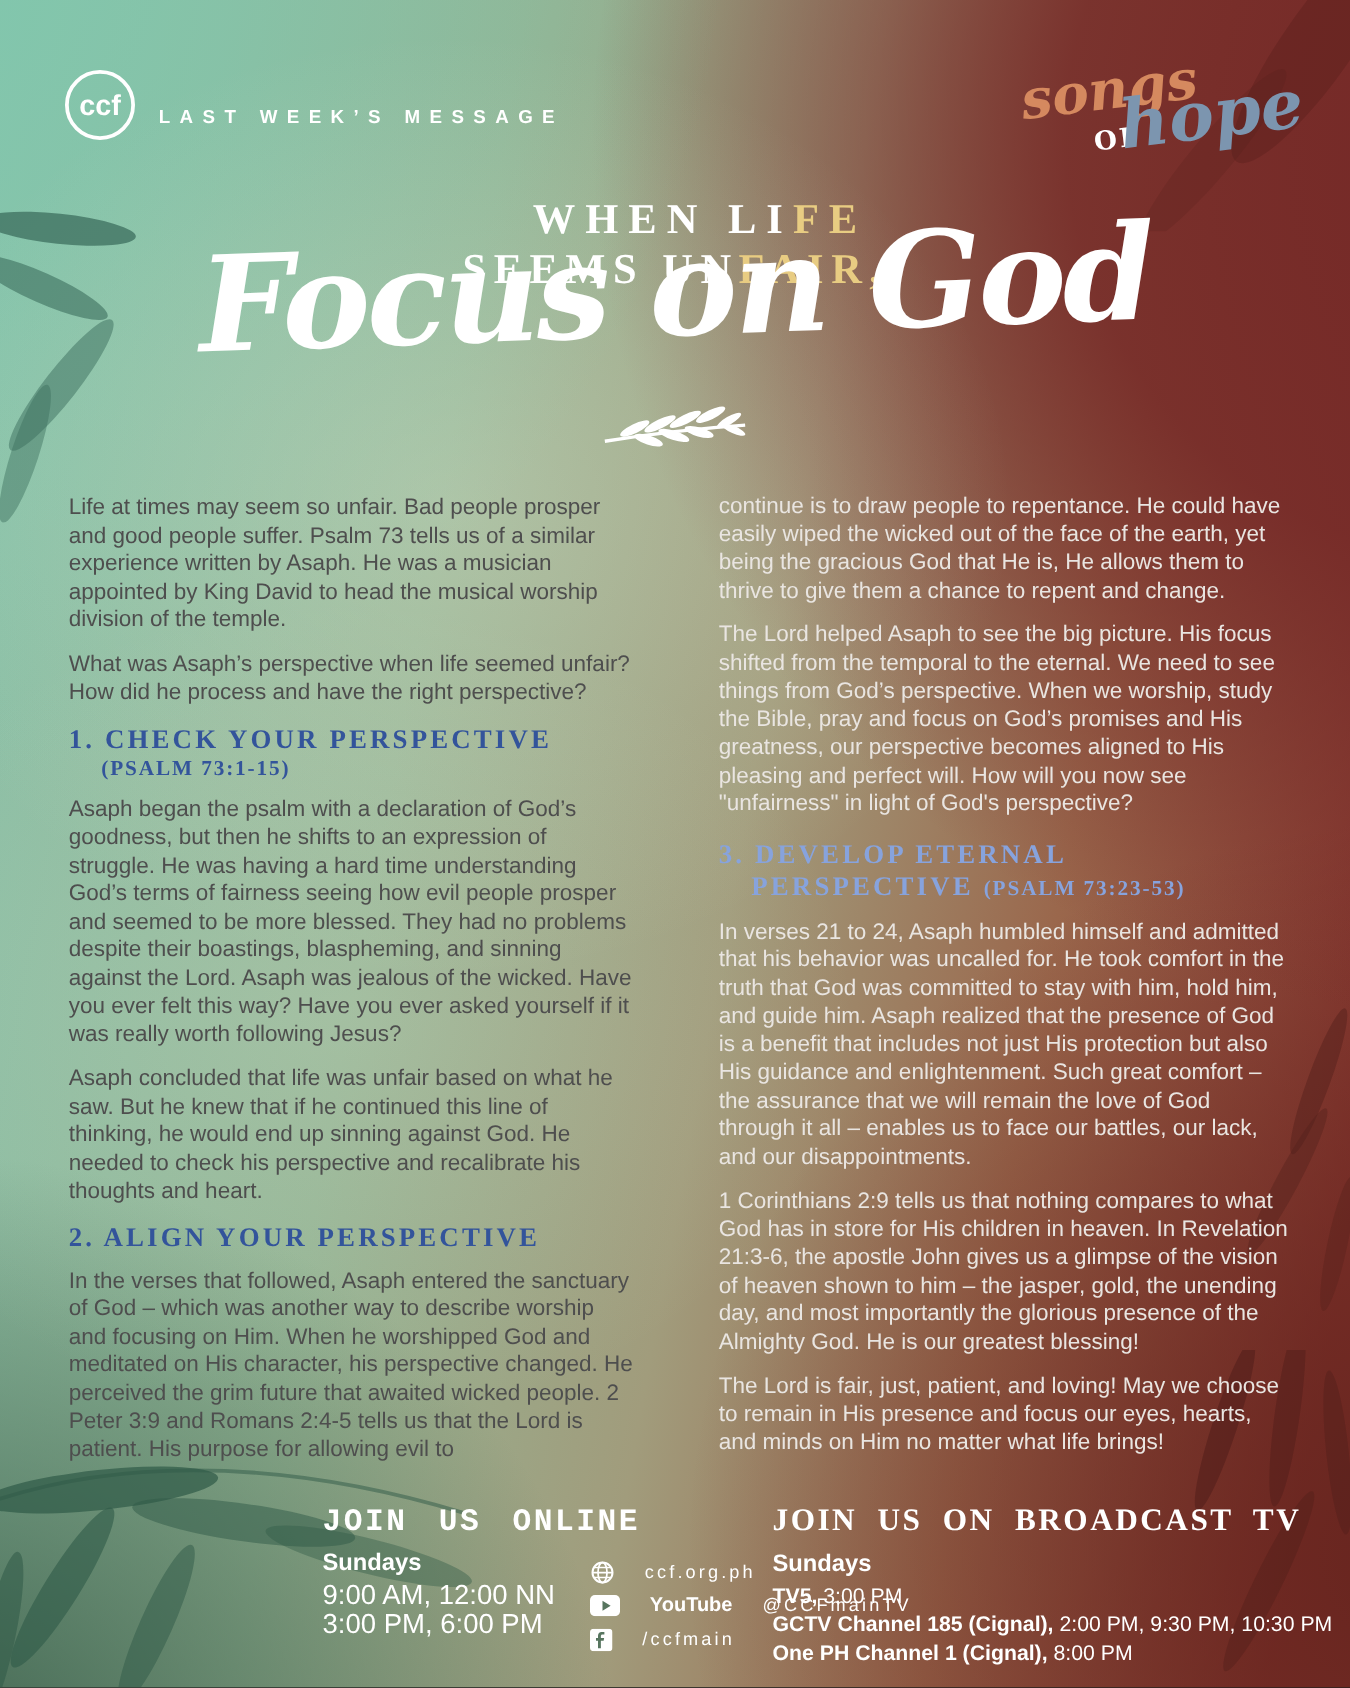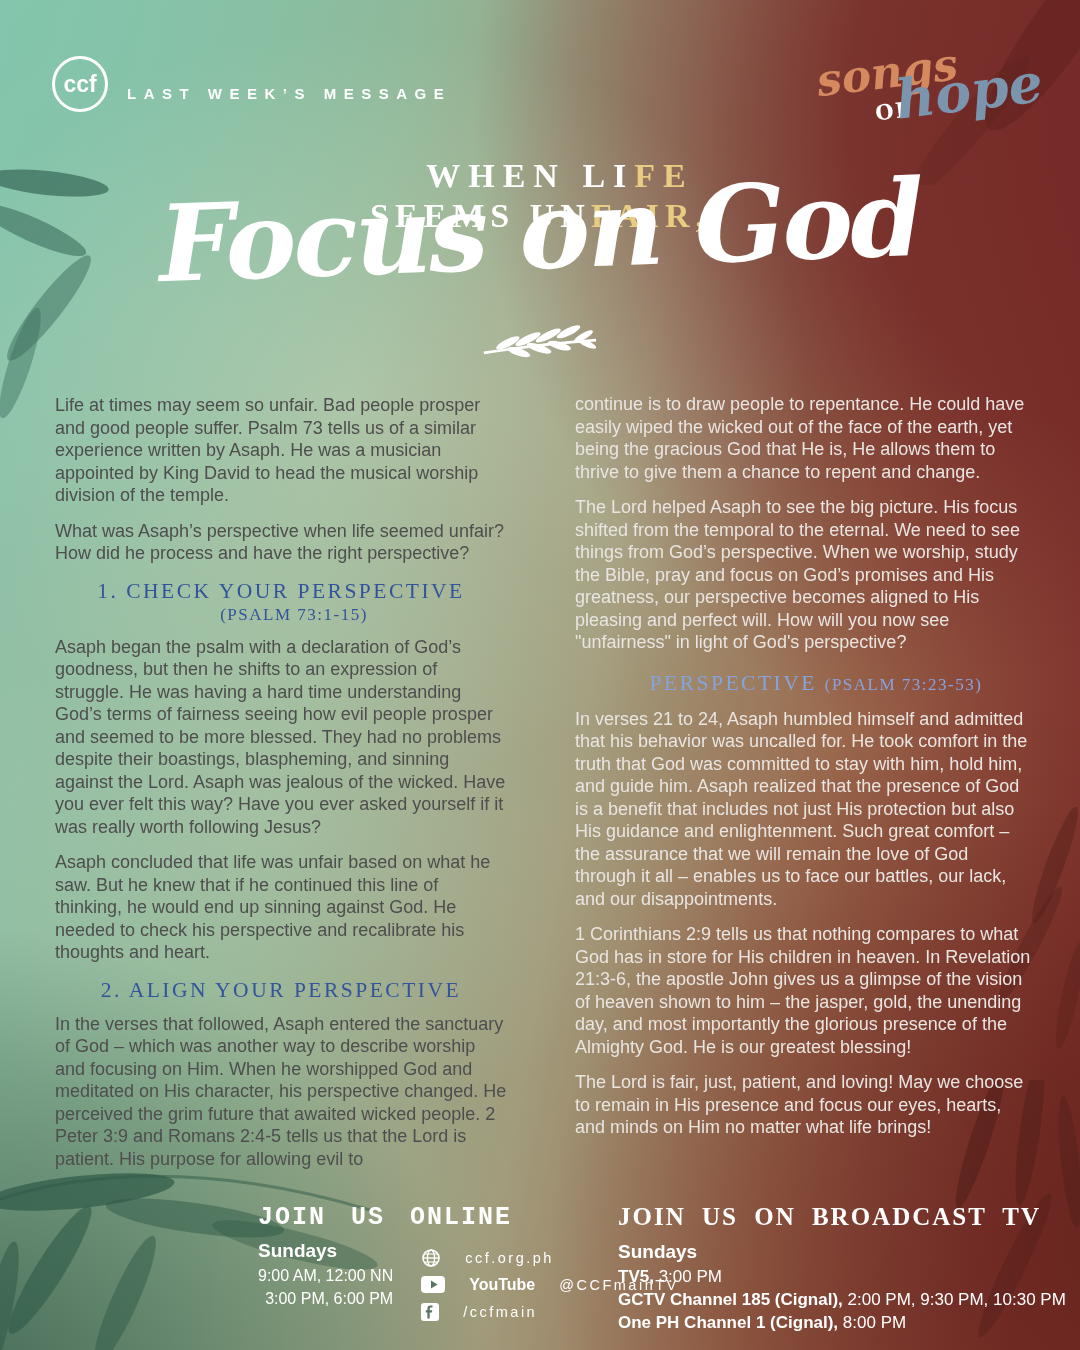--- a/index.html
+++ b/index.html
@@ -36,35 +36,35 @@
   .title-script{left:0;right:0;top:168px;text-align:center;color:#fff;
     font-family:"DejaVu Serif",serif;font-style:italic;font-weight:bold;font-size:106px;
     letter-spacing:-3px;transform:rotate(-2deg);}
   .branch{left:0;right:0;top:318px;display:flex;justify-content:center;}
 
   
   .col{font-size:18px;line-height:22.5px;}
   .col-left{left:55px;top:394px;width:452px;color:#4e4e4e;}
   .col-right{left:575px;top:393px;width:456px;color:#e9e5e1;}
   .col p{margin:0 0 13px 0;}
-  .heading{font-family:"Liberation Serif",serif;font-weight:normal;margin:10px 0 10px 0;text-align:center;}
+  .heading{font-family:"Liberation Serif",serif;font-weight:bold;margin:10px 0 10px 0;}
   .heading .h-main{font-size:21.5px;letter-spacing:2.5px;line-height:26px;}
   .heading .h-ref{font-size:17px;letter-spacing:1.5px;line-height:22px;padding-left:26px;}
   .blue{color:#33549b;}
   .blue-light{color:#87a3dd;}
   .h-ref-inline{font-size:17px;letter-spacing:1.5px;}
 
   
   .f-heading{color:#fff;font-family:"Liberation Serif",serif;font-weight:bold;
     font-size:25px;letter-spacing:2px;word-spacing:8px;}
   .online-heading{left:258px;top:1203px;font-family:Liberation Mono, monospace;}
   .broadcast-heading{left:618px;top:1203px;}
   .online-details{left:258px;top:1240px;display:flex;gap:28px;color:#fff;}
   .day{font-weight:bold;font-size:19px;margin-bottom:2px;}
-  .times{font-size:16px;line-height:23px;text-align:right;}
+  .times{font-size:22px;line-height:23px;}
   .socials{padding-top:4px;}
   .social-row{display:flex;align-items:center;gap:24px;height:27px;}
   .social-text{font-size:14.5px;letter-spacing:2.5px;color:#fff;}
   .yt-brand{font-size:16px;font-weight:bold;letter-spacing:0;color:#fff;}
   .broadcast-details{left:618px;top:1240px;color:#fff;font-size:17px;line-height:23px;}
   .b{font-weight:bold;}
 </style>
 </head>
 <body>
 
@@ -159,20 +159,21 @@
     <div class="heading blue">
       <div class="h-main">2. ALIGN YOUR PERSPECTIVE</div>
     </div>
     <p>In the verses that followed, Asaph entered the sanctuary of God – which was another way to describe worship and focusing on Him. When he worshipped God and meditated on His character, his perspective changed. He perceived the grim future that awaited wicked people. 2 Peter 3:9 and Romans 2:4-5 tells us that the Lord is patient. His purpose for allowing evil to</p>
   </div>
 
   <div class="abs col col-right">
     <p>continue is to draw people to repentance. He could have easily wiped the wicked out of the face of the earth, yet being the gracious God that He is, He allows them to thrive to give them a chance to repent and change.</p>
     <p>The Lord helped Asaph to see the big picture. His focus shifted from the temporal to the eternal. We need to see things from God’s perspective. When we worship, study the Bible, pray and focus on God’s promises and His greatness, our perspective becomes aligned to His pleasing and perfect will. How will you now see "unfairness" in light of God's perspective?</p>
     <div class="heading blue-light" style="margin-top:16px">
+      <div class="h-main">3. DEVELOP ETERNAL</div>
       <div class="h-main" style="padding-left:26px"><span>PERSPECTIVE</span> <span class="h-ref-inline">(PSALM 73:23-53)</span></div>
     </div>
     <p>In verses 21 to 24, Asaph humbled himself and admitted that his behavior was uncalled for. He took comfort in the truth that God was committed to stay with him, hold him, and guide him. Asaph realized that the presence of God is a benefit that includes not just His protection but also His guidance and enlightenment. Such great comfort – the assurance that we will remain the love of God through it all – enables us to face our battles, our lack, and our disappointments.</p>
     <p>1 Corinthians 2:9 tells us that nothing compares to what God has in store for His children in heaven. In Revelation 21:3-6, the apostle John gives us a glimpse of the vision of heaven shown to him – the jasper, gold, the unending day, and most importantly the glorious presence of the Almighty God. He is our greatest blessing!</p>
     <p>The Lord is fair, just, patient, and loving! May we choose to remain in His presence and focus our eyes, hearts, and minds on Him no matter what life brings!</p>
   </div>
 
   <div class="abs f-heading online-heading">JOIN US ONLINE</div>
   <div class="abs online-details">
     <div>

